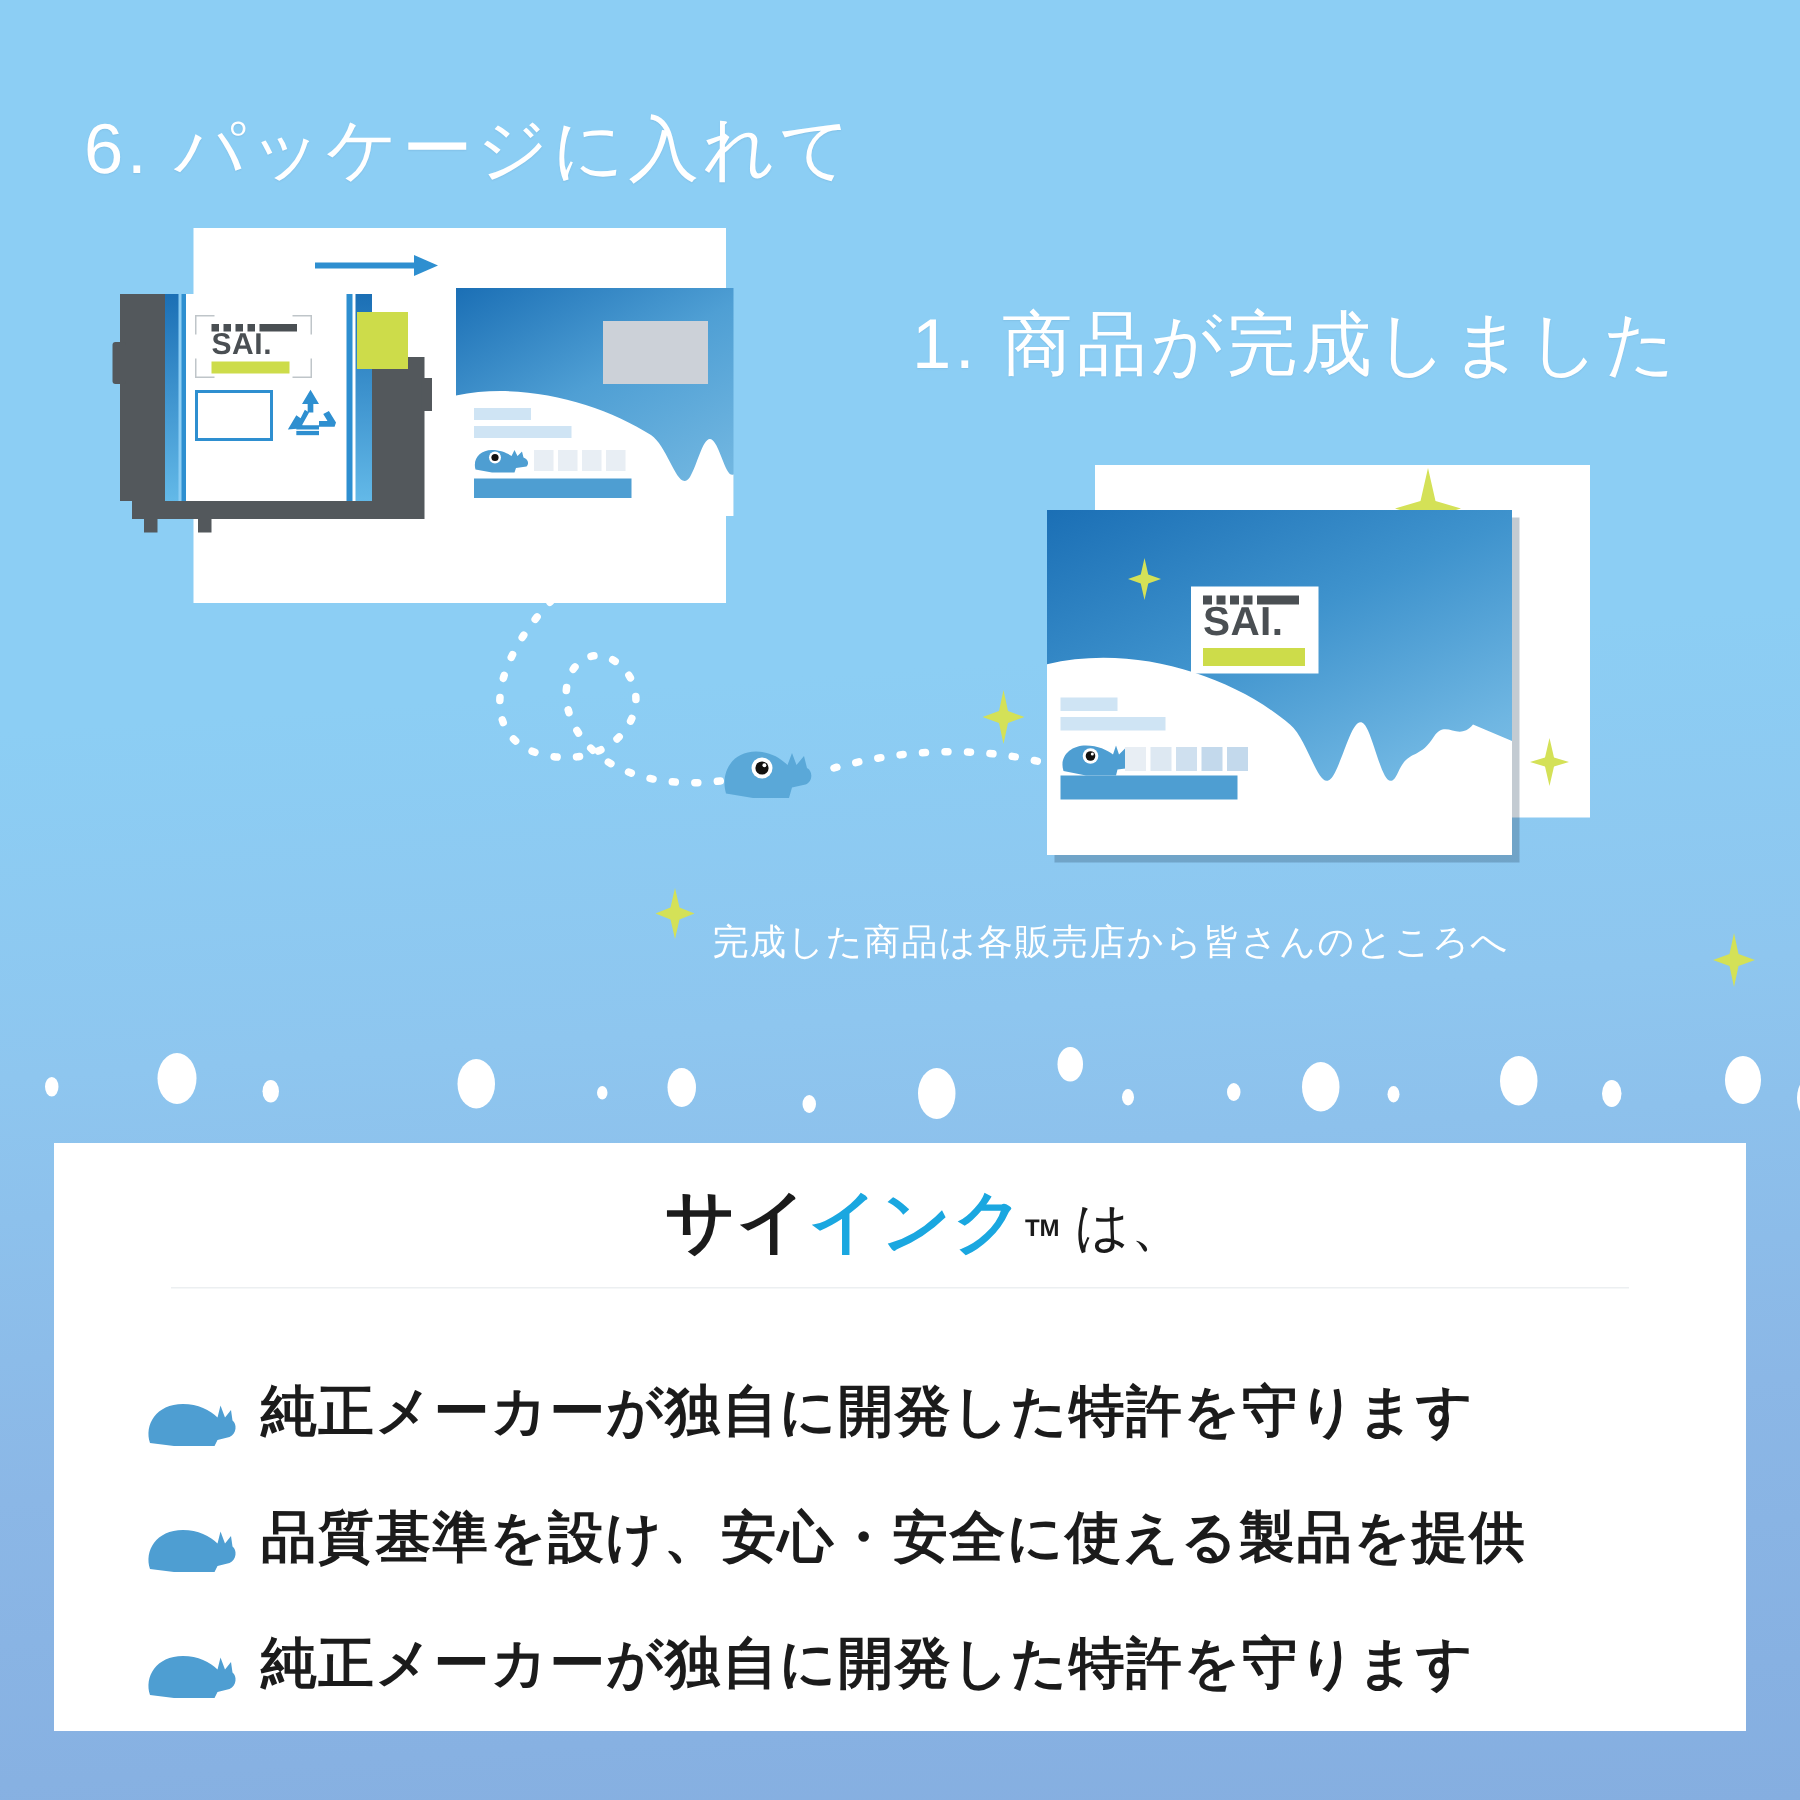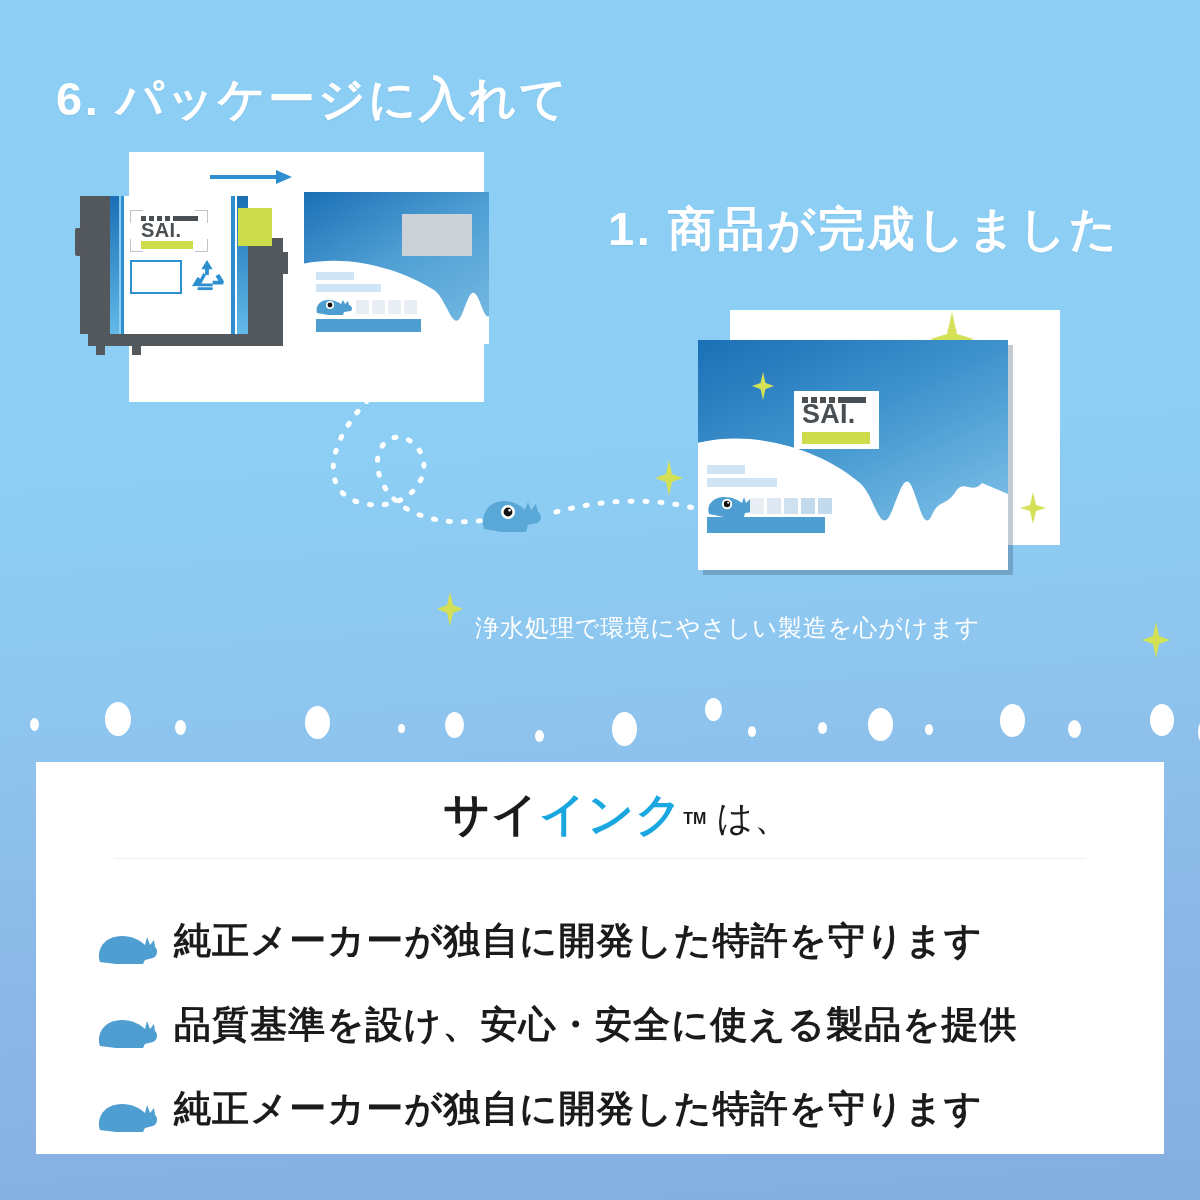--- a/index.html
+++ b/index.html
@@ -10,21 +10,21 @@
   }
   #stage{
     position:relative;width:1200px;height:1200px;overflow:hidden;
     background:linear-gradient(176deg,#8ccef4 0%,#8ccef4 38%,#8ec6ef 56%,#8bb7e6 78%,#85aee0 100%);
   }
 
   
   .step-head{
     position:absolute;
     color:#ffffff;
-    font-weight:bold;
+    font-weight:normal;
     letter-spacing:0.055em;
     white-space:nowrap;
     text-shadow:0 1px 1px rgba(90,140,180,.18);
   }
   #head6{left:56px;top:68px;font-size:47px;}
   #head7{left:608px;top:198px;font-size:47px;}
 
   
   #ill6{position:absolute;left:80px;top:130px;width:420px;height:285px;}
   .paper6{position:absolute;left:49px;top:22px;width:355px;height:250px;background:#ffffff;}
@@ -286,21 +286,21 @@
   <svg class="spark" style="left:655px;top:460px;width:28px;height:36px;" viewBox="0 0 28 36">
     <path d="M14,0 L17,14 L28,18 L17,22 L14,36 L11,22 L0,18 L11,14 Z" fill="#d4e157"></path>
   </svg>
   <svg class="spark" style="left:437px;top:592px;width:26px;height:34px;" viewBox="0 0 26 34">
     <path d="M13,0 L16,13 L26,17 L16,21 L13,34 L10,21 L0,17 L10,13 Z" fill="#d4e157"></path>
   </svg>
   <svg class="spark" style="left:1142px;top:622px;width:28px;height:36px;" viewBox="0 0 28 36">
     <path d="M14,0 L17,14 L28,18 L17,22 L14,36 L11,22 L0,18 L11,14 Z" fill="#d4e157"></path>
   </svg>
 
-  <div id="caption">浄水処理で環境にやさしい製造を心がけます</div>
+  <div id="caption">完成した商品は各販売店から皆さんのところへ</div>
 
   <div id="dots">
       <span style="left: 30px; top: 28px; width: 9px; height: 13px; background: rgb(255, 255, 255);"></span>
       <span style="left: 105px; top: 12px; width: 26px; height: 34px; background: rgb(255, 255, 255);"></span>
       <span style="left: 175px; top: 30px; width: 11px; height: 15px; background: rgb(255, 255, 255);"></span>
       <span style="left: 305px; top: 16px; width: 25px; height: 33px; background: rgb(255, 255, 255);"></span>
       <span style="left: 398px; top: 34px; width: 7px; height: 9px; background: rgb(255, 255, 255);"></span>
       <span style="left: 445px; top: 22px; width: 19px; height: 26px; background: rgb(255, 255, 255);"></span>
       <span style="left: 535px; top: 40px; width: 9px; height: 12px; background: rgb(255, 255, 255);"></span>
       <span style="left: 612px; top: 22px; width: 25px; height: 34px; background: rgb(255, 255, 255);"></span>

